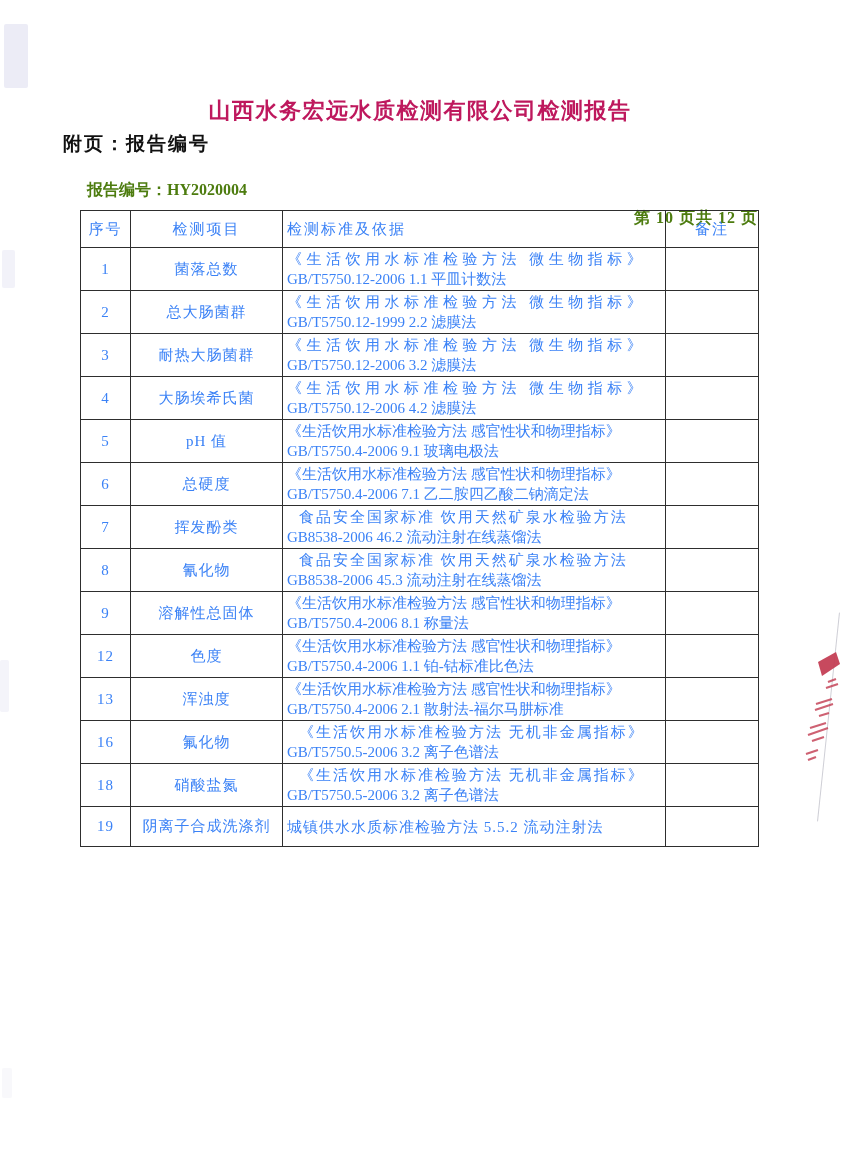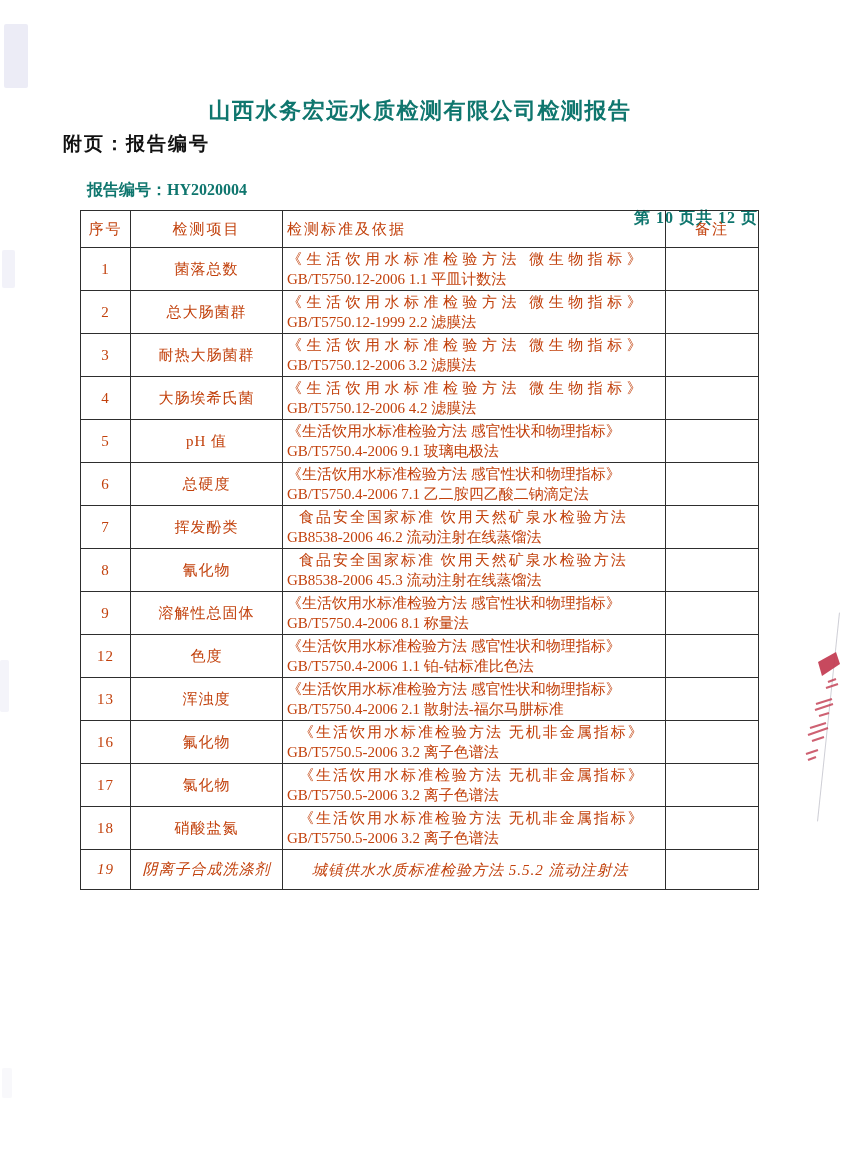--- a/index.html
+++ b/index.html
@@ -6,53 +6,53 @@
   body{
     width:850px;height:1169px;position:relative;
     background:#ffffff;
     font-family:"Liberation Serif","DejaVu Serif",serif;
     color:#1c1c1c;overflow:hidden;
   }
   .scan-artifact{position:absolute;pointer-events:none;}
   .title{
     position:absolute;top:96px;left:82px;width:676px;
     text-align:center;font-size:22px;font-weight:700;letter-spacing:1.5px;
-    color:#0f766e;
+    color:#be185d;
   }
   .subtitle{
     position:absolute;top:131px;left:63px;
     font-size:19px;font-weight:700;letter-spacing:2px;color:#111;
   }
   .meta{
     position:absolute;top:180px;left:87px;width:671px;
     display:flex;justify-content:space-between;
-    font-size:16px;font-weight:600;color:#0f766e;
+    font-size:16px;font-weight:600;color:#4d7c0f;
   }
   .meta .pageinfo{letter-spacing:1px;margin-top:28px;}
   table.report{
     position:absolute;top:210px;left:80px;width:678px;
     border-collapse:collapse;table-layout:fixed;
-    font-size:15px;color:#c2410c;
+    font-size:15px;color:#3b82f6;
   }
   table.report th,table.report td{
     border:1.4px solid #2e2e2e;padding:0 4px;
     font-weight:400;vertical-align:middle;
   }
   thead tr{height:37px;}
   tbody tr{height:43px;}
-  tbody tr:last-child{height:40px;font-style:italic;}
+  tbody tr:last-child{height:40px;}
   th.h-no,th.h-item,th.h-remark{text-align:center;letter-spacing:2px;}
   th.h-std{text-align:left;padding-left:9px;letter-spacing:2px;}
   td.c-no,td.c-item{text-align:center;letter-spacing:1px;}
   td.c-std{padding-left:6px;padding-right:2px;}
   td.c-std .l1,.c-std .l2{line-height:20px;white-space:nowrap;overflow:hidden;}
   td.c-std .s1{letter-spacing:2px;margin-left:12px;}
   td.c-std .s2{letter-spacing:4.5px;}
   td.c-std.center .l1,td.c-std.center .l2{text-align:center;white-space:normal;}
-  td.c-std .only{line-height:38px;letter-spacing:1px;margin-left:25px;}
+  td.c-std .only{line-height:38px;letter-spacing:1px;}
   
   .blotch{background:rgba(206,206,232,0.38);border-radius:2px;}
   
   .crease{
     top:612px;left:828px;width:1px;height:210px;
     background:#cfcfd6;transform:rotate(6deg);
   }
 </style>
 </head>
 <body>
@@ -201,38 +201,29 @@
       <tr>
         <td class="c-no">16</td>
         <td class="c-item">氟化物</td>
         <td class="c-std">
           <div class="l1 s1">《生活饮用水标准检验方法 无机非金属指标》</div>
           <div class="l2">GB/T5750.5-2006  3.2 离子色谱法</div>
         </td>
         <td class="c-remark"></td>
       </tr>
       <tr>
-        <td class="c-no">17</td>
-        <td class="c-item">氯化物</td>
+        <td class="c-no">18</td>
+        <td class="c-item">硝酸盐氮</td>
         <td class="c-std">
           <div class="l1 s1">《生活饮用水标准检验方法 无机非金属指标》</div>
           <div class="l2">GB/T5750.5-2006  3.2 离子色谱法</div>
         </td>
         <td class="c-remark"></td>
       </tr>
       <tr>
-        <td class="c-no">18</td>
-        <td class="c-item">硝酸盐氮</td>
-        <td class="c-std">
-          <div class="l1 s1">《生活饮用水标准检验方法 无机非金属指标》</div>
-          <div class="l2">GB/T5750.5-2006  3.2 离子色谱法</div>
-        </td>
-        <td class="c-remark"></td>
-      </tr>
-      <tr>
         <td class="c-no">19</td>
         <td class="c-item">阴离子合成洗涤剂</td>
         <td class="c-std">
           <div class="only">城镇供水水质标准检验方法 5.5.2  流动注射法</div>
         </td>
         <td class="c-remark"></td>
       </tr>
     </tbody>
 </table>
 

